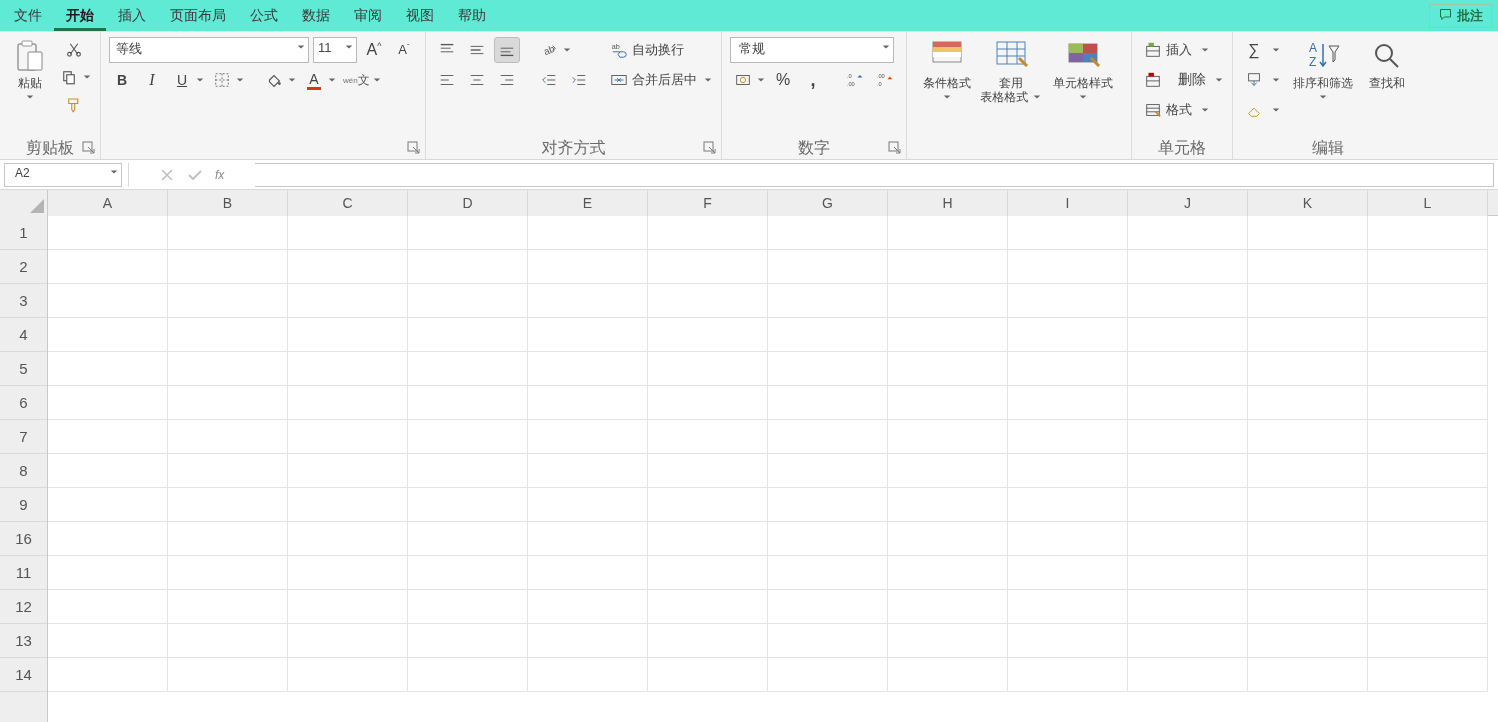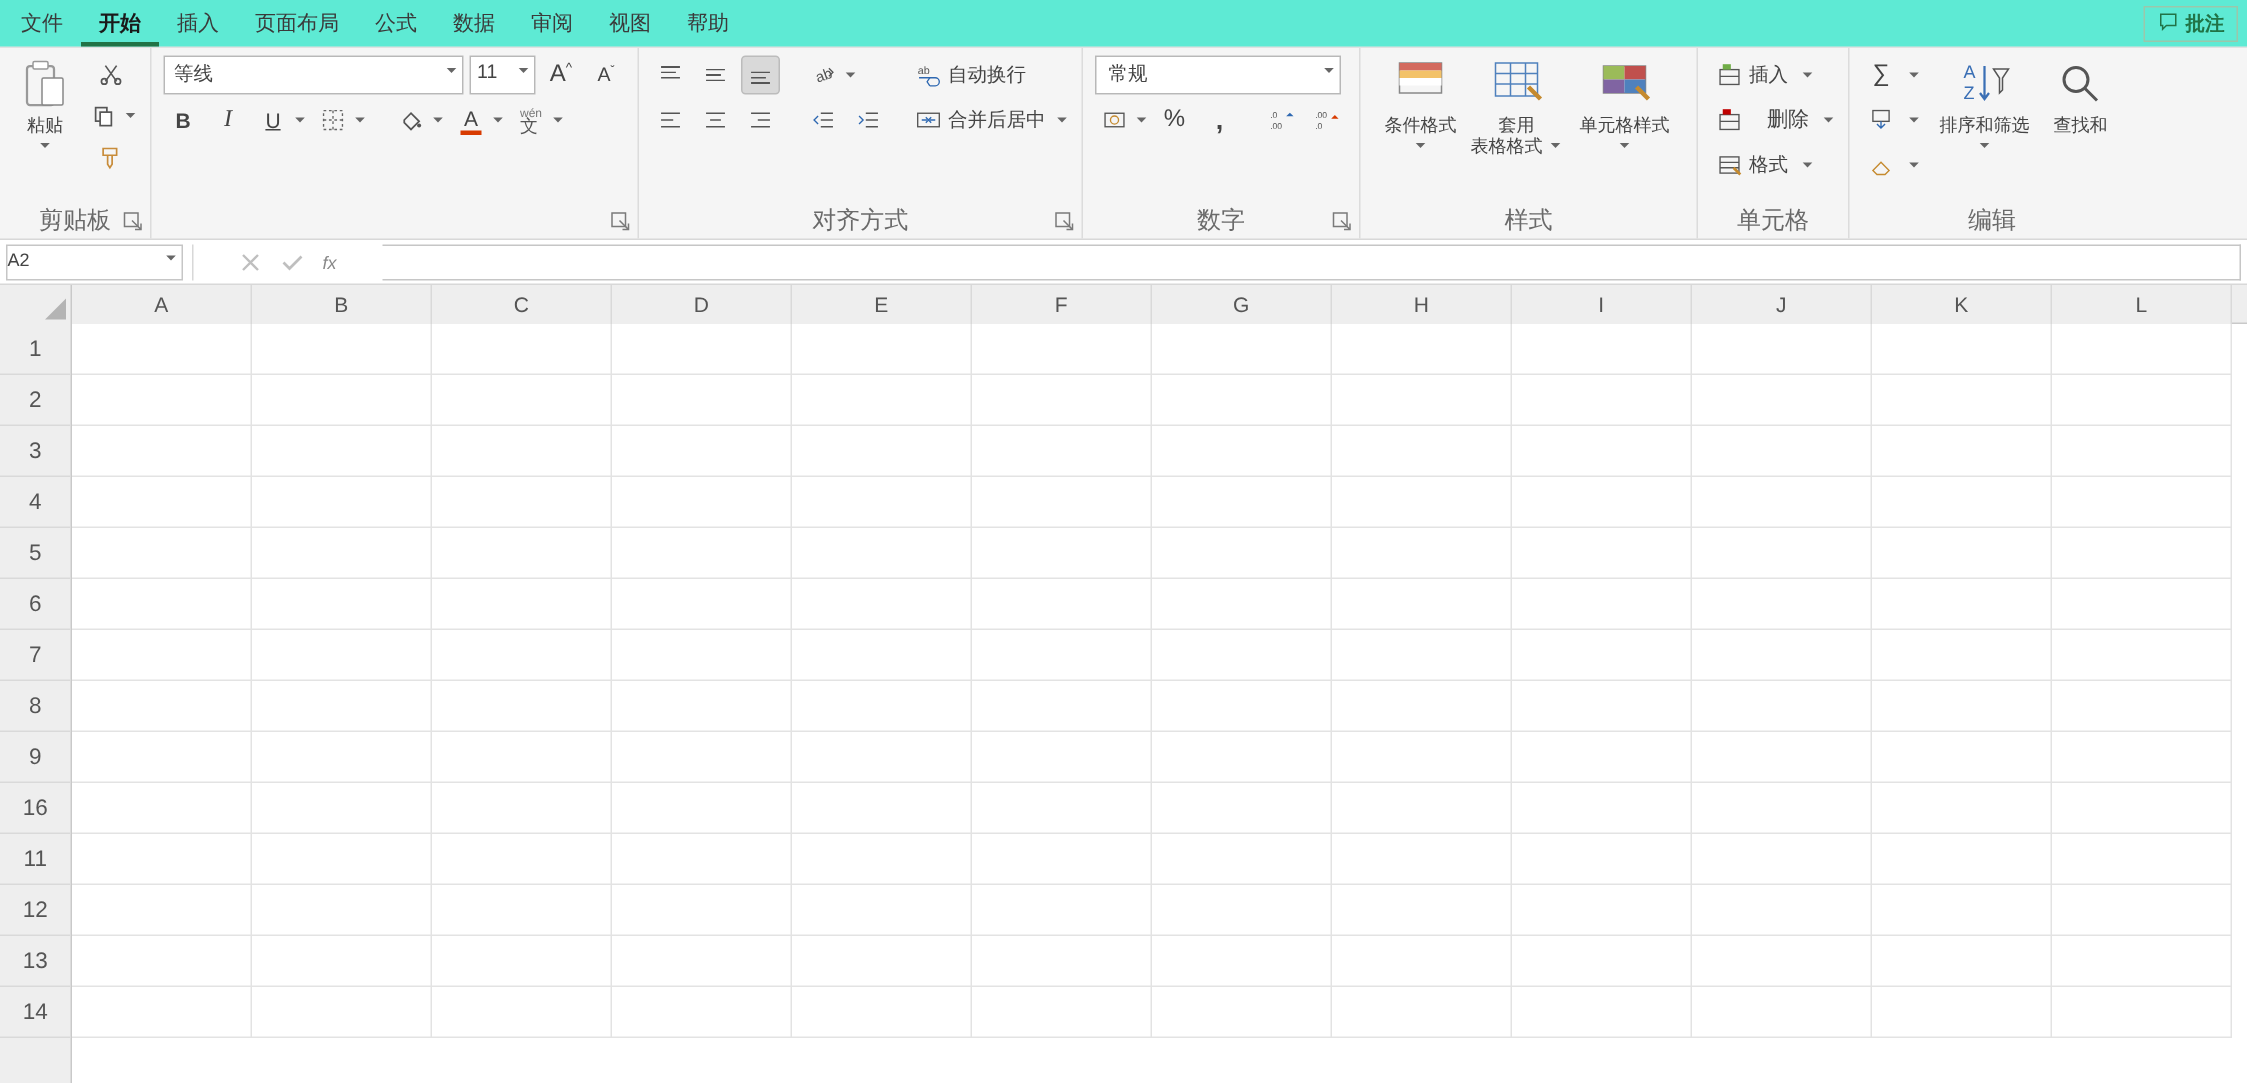--- a/index.html
+++ b/index.html
@@ -38,21 +38,21 @@
   .font-size .dd{position:absolute;right:2px;top:4px;}
   .numfmt{width:164px;height:26px;background:#fff;border:1px solid #b8b8b8;font-size:13px;padding:2px 18px 2px 8px;position:relative;}
   .numfmt .dd{position:absolute;right:2px;top:4px;}
   .underline-red{border-bottom:3px solid #d83b01;}
   .ch{font-size:14px;color:#444;font-family:"Segoe UI",Arial;}
   .ch.b{font-weight:700;}
   .ch.i{font-style:italic;font-family:"Times New Roman",serif;font-size:16px;}
   .ch.u{text-decoration:underline;}
   
   .fbar{display:flex;align-items:center;height:30px;border-bottom:1px solid #d8d8d8;background:#fff;}
-  .namebox{width:118px;height:24px;margin:3px 0 3px 4px;border:1px solid #c6c6c6;background:#fff;font-size:12px;padding:2px 18px 2px 0;position:relative;}
+  .namebox{width:118px;height:24px;margin:3px 0 3px 4px;border:1px solid #c6c6c6;background:#fff;font-size:12px;padding:2px 18px 2px 10px;position:relative;}
   .namebox .dd{position:absolute;right:2px;top:3px;}
   .fdiv{width:1px;height:24px;background:#d8d8d8;margin:0 6px;}
   .ftools{display:flex;align-items:center;gap:10px;width:120px;justify-content:center;}
   .ftools .ficon{width:18px;height:18px;color:#bfbfbf;}
   .ftools .ficon.fx{color:#8a8a8a;}
   .finput{flex:1;height:24px;border:1px solid #c6c6c6;border-left:none;margin:3px 4px 3px 0;background:#fff;}
   
   .sheet{position:absolute;top:190px;left:0;right:0;bottom:0;display:flex;flex-direction:column;}
   .colhdr{display:flex;height:26px;background:#eee;border-bottom:1px solid #c9c9c9;}
   .corner{width:48px;height:26px;background:#eee;border-right:1px solid #c9c9c9;position:relative;}
@@ -227,21 +227,21 @@
                 <span class="ch underline-red" style="font-weight:500;padding:0 2px">A</span>
               </div>
             <span class="caret">
                 <svg viewBox="0 0 10 10">
                   <path d="M1 3l4 4 4-4z"></path>
                 </svg>
               </span>
           </div>
           <div class="split">
             <div class="btn">
-              <span style="display:flex;flex-direction:column;align-items:flex-start;line-height:9px;">
+              <span style="display:flex;flex-direction:row;align-items:flex-start;line-height:9px;">
                 <span style="font-size:8px;color:#777">wén</span>
                 <span style="font-size:12px;color:#555">文</span>
               </span>
             </div>
             <span class="caret">
                 <svg viewBox="0 0 10 10">
                   <path d="M1 3l4 4 4-4z"></path>
                 </svg>
               </span>
           </div>
@@ -477,21 +477,20 @@
             </svg>
           </div>
         <div class="lbl">单元格样式</div>
         <span class="caret">
             <svg viewBox="0 0 10 10">
               <path d="M1 3l4 4 4-4z"></path>
             </svg>
           </span>
       </div>
     </div>
-    <div class="g-label">样式</div>
   </div>
 
   <div class="group">
     <div class="g-body">
       <div class="col">
         <div class="row">
           <div class="btn" style="width:auto;padding:0 4px">
             <svg viewBox="0 0 20 20" width="18">
                 <rect x="3" y="6" width="14" height="11" fill="none" stroke="#555"></rect>
                 <line x1="3" y1="11" x2="17" y2="11" stroke="#555"></line>

